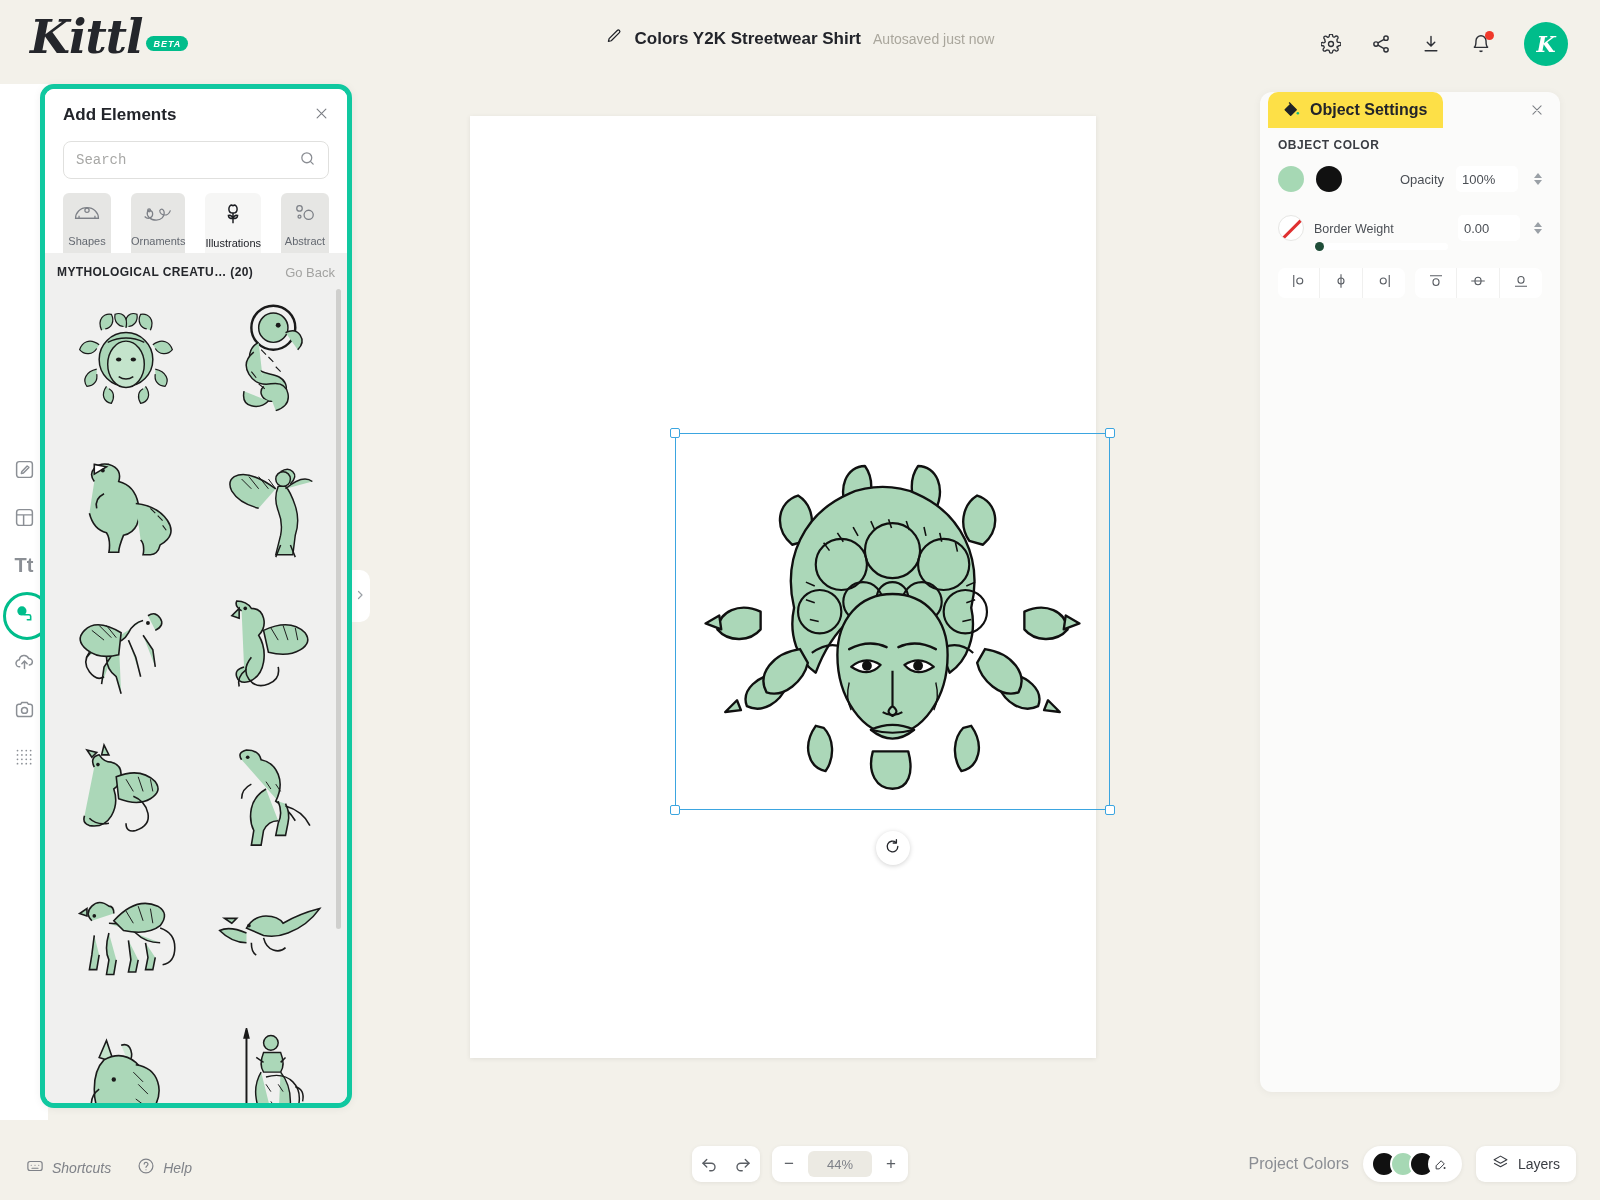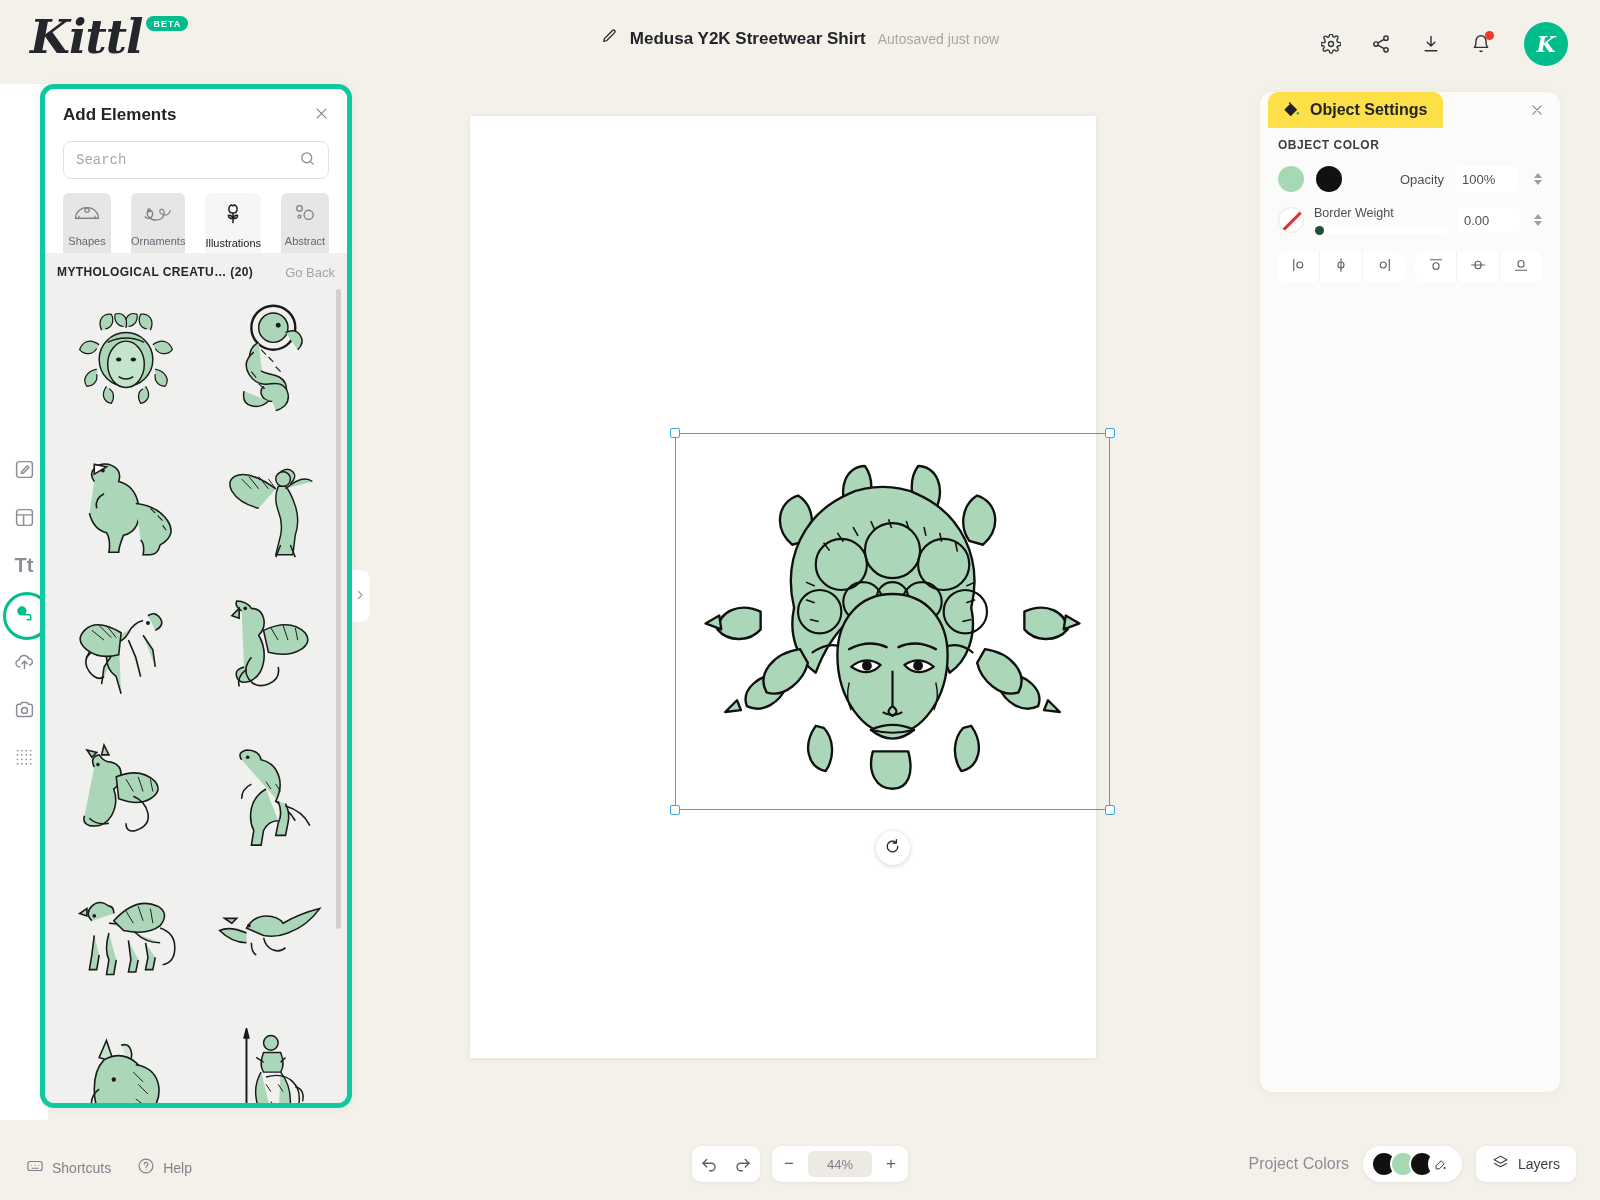--- a/index.html
+++ b/index.html
@@ -15,21 +15,21 @@
   .topbar { position: absolute; top: 0; left: 0; width: 1600px; height: 84px; }
   .logo { position: absolute; left: 30px; top: 14px; display: flex; align-items: flex-start; }
   .logo-text {
     font-family: "DejaVu Serif", serif;
     font-size: 46px; font-weight: 700; font-style: italic;
     color: #24262b; letter-spacing: -1px; line-height: 1;
   }
   .beta-pill {
     background: #00bd8b; color: #fff; font-size: 9px; font-weight: 700;
     letter-spacing: 1px; padding: 3px 7px 2px; border-radius: 8px;
-    margin-left: 4px; margin-top: 2px;
+    margin-left: 4px; margin-top: 22px; font-style: italic;
   }
   .doc-title-wrap {
     position: absolute; left: 50%; transform: translateX(-50%); top: 28px;
     display: flex; align-items: center; gap: 12px; white-space: nowrap;
   }
   .doc-title { font-size: 17px; font-weight: 700; color: #22242a; }
   .doc-saved { font-size: 14px; color: #a9a69c; }
   .top-actions {
     position: absolute; right: 32px; top: 22px;
     display: flex; align-items: center; gap: 24px;
@@ -176,36 +176,36 @@
   .border-row { display: flex; align-items: center; margin-top: 14px; gap: 10px; }
   .nocolor {
     width: 26px; height: 26px; border-radius: 50%; background: #fff;
     border: 1px solid #e6e6e4; position: relative; overflow: hidden; cursor: pointer;
   }
   .nocolor::after {
     content: ""; position: absolute; left: 50%; top: -3px; width: 2.5px; height: 34px;
     background: #e03030; transform: translateX(-50%) rotate(45deg);
   }
   .bw-col { flex: 1; }
-  .bw-label { font-size: 12.5px; color: #4b4f55; }
+  .bw-label { font-size: 12.5px; color: #4b4f55; margin-top: 16px; }
   .slider { position: relative; height: 7px; background: #fff; border-radius: 4px; margin-top: 7px; }
   .slider .knob { position: absolute; left: 1px; top: -1px; width: 9px; height: 9px;
     border-radius: 50%; background: #1f4d38; cursor: grab; }
   .align-row { display: flex; gap: 10px; margin-top: 18px; }
   .align-group { display: flex; background: #fff; border-radius: 7px; overflow: hidden; }
   .align-btn { width: 45px; height: 30px; display: flex; align-items: center;
     justify-content: center; color: #5a5e64; cursor: pointer;
     border-right: 1px solid #f0f0ef; }
   .align-btn:last-child { border-right: none; }
 
   
   .bottombar { position: absolute; left: 0; bottom: 0; width: 1600px; height: 80px; }
   .bl { position: absolute; left: 26px; bottom: 22px; display: flex; gap: 26px; align-items: center; }
   .bl-item { display: flex; align-items: center; gap: 8px; font-size: 14px;
-    color: #7f8288; cursor: pointer; }
+    color: #7f8288; cursor: pointer; font-style: italic; }
   .bc { position: absolute; left: 50%; transform: translateX(-50%); bottom: 18px;
     display: flex; gap: 12px; align-items: center; }
   .pill { background: #fff; border-radius: 9px; height: 36px; display: flex;
     align-items: center; box-shadow: 0 1px 4px rgba(0,0,0,.07); }
   .pill-btn { width: 34px; height: 36px; display: flex; align-items: center;
     justify-content: center; color: #5a5e64; cursor: pointer; font-size: 17px; }
   .zoom-val { width: 64px; height: 26px; margin: 0 2px; background: #eceae3;
     border-radius: 6px; display: flex; align-items: center; justify-content: center;
     font-size: 13px; color: #7e8188; cursor: text; }
   .br { position: absolute; right: 24px; bottom: 18px; display: flex;
@@ -232,21 +232,21 @@
       <span class="logo-text">Kittl</span>
       <span class="beta-pill">BETA</span>
     </div>
 
     <div class="doc-title-wrap">
       <span>
         <svg width="17" height="17" viewBox="0 0 24 24" fill="none" stroke="#22242a" stroke-width="1.8" stroke-linecap="round" stroke-linejoin="round">
             <path d="M16.5 3.5a2.1 2.1 0 013 3L8 18l-4 1 1-4z"></path>
           </svg>
       </span>
-      <span class="doc-title">Medusa Y2K Streetwear Shirt</span>
+      <span class="doc-title">Colors Y2K Streetwear Shirt</span>
       <span class="doc-saved">Autosaved just now</span>
     </div>
 
     <div class="top-actions">
       <div class="icon-btn">
         <svg width="20" height="20" viewBox="0 0 24 24" fill="none" stroke="#2d3036" stroke-width="1.6">
             <circle cx="12" cy="12" r="3"></circle>
             <path d="M19.4 15a1.6 1.6 0 00.3 1.8l.1.1a2 2 0 11-2.8 2.8l-.1-.1a1.6 1.6 0 00-1.8-.3 1.6 1.6 0 00-1 1.5V21a2 2 0 01-4 0v-.1A1.6 1.6 0 008 19.4a1.6 1.6 0 00-1.8.3l-.1.1a2 2 0 11-2.8-2.8l.1-.1a1.6 1.6 0 00.3-1.8 1.6 1.6 0 00-1.5-1H2a2 2 0 010-4h.1A1.6 1.6 0 004.6 8a1.6 1.6 0 00-.3-1.8l-.1-.1a2 2 0 112.8-2.8l.1.1a1.6 1.6 0 001.8.3H9a1.6 1.6 0 001-1.5V2a2 2 0 014 0v.1a1.6 1.6 0 001 1.5 1.6 1.6 0 001.8-.3l.1-.1a2 2 0 112.8 2.8l-.1.1a1.6 1.6 0 00-.3 1.8V9a1.6 1.6 0 001.5 1H22a2 2 0 010 4h-.1a1.6 1.6 0 00-1.5 1z"></path>
           </svg>
       </div>

